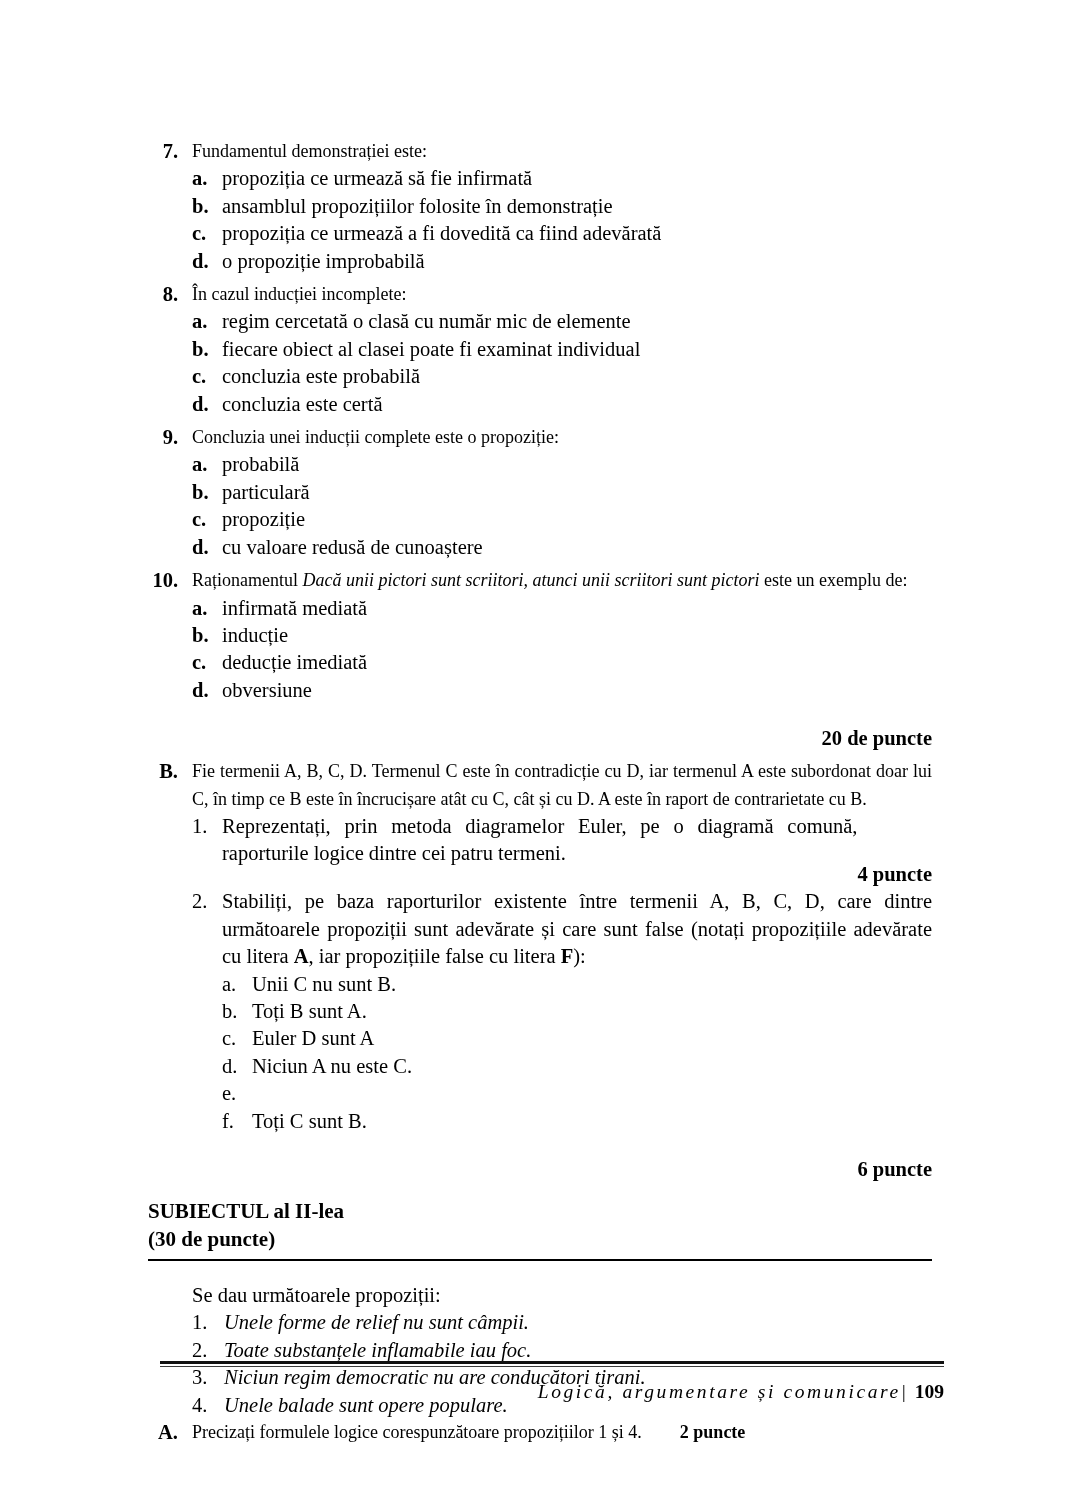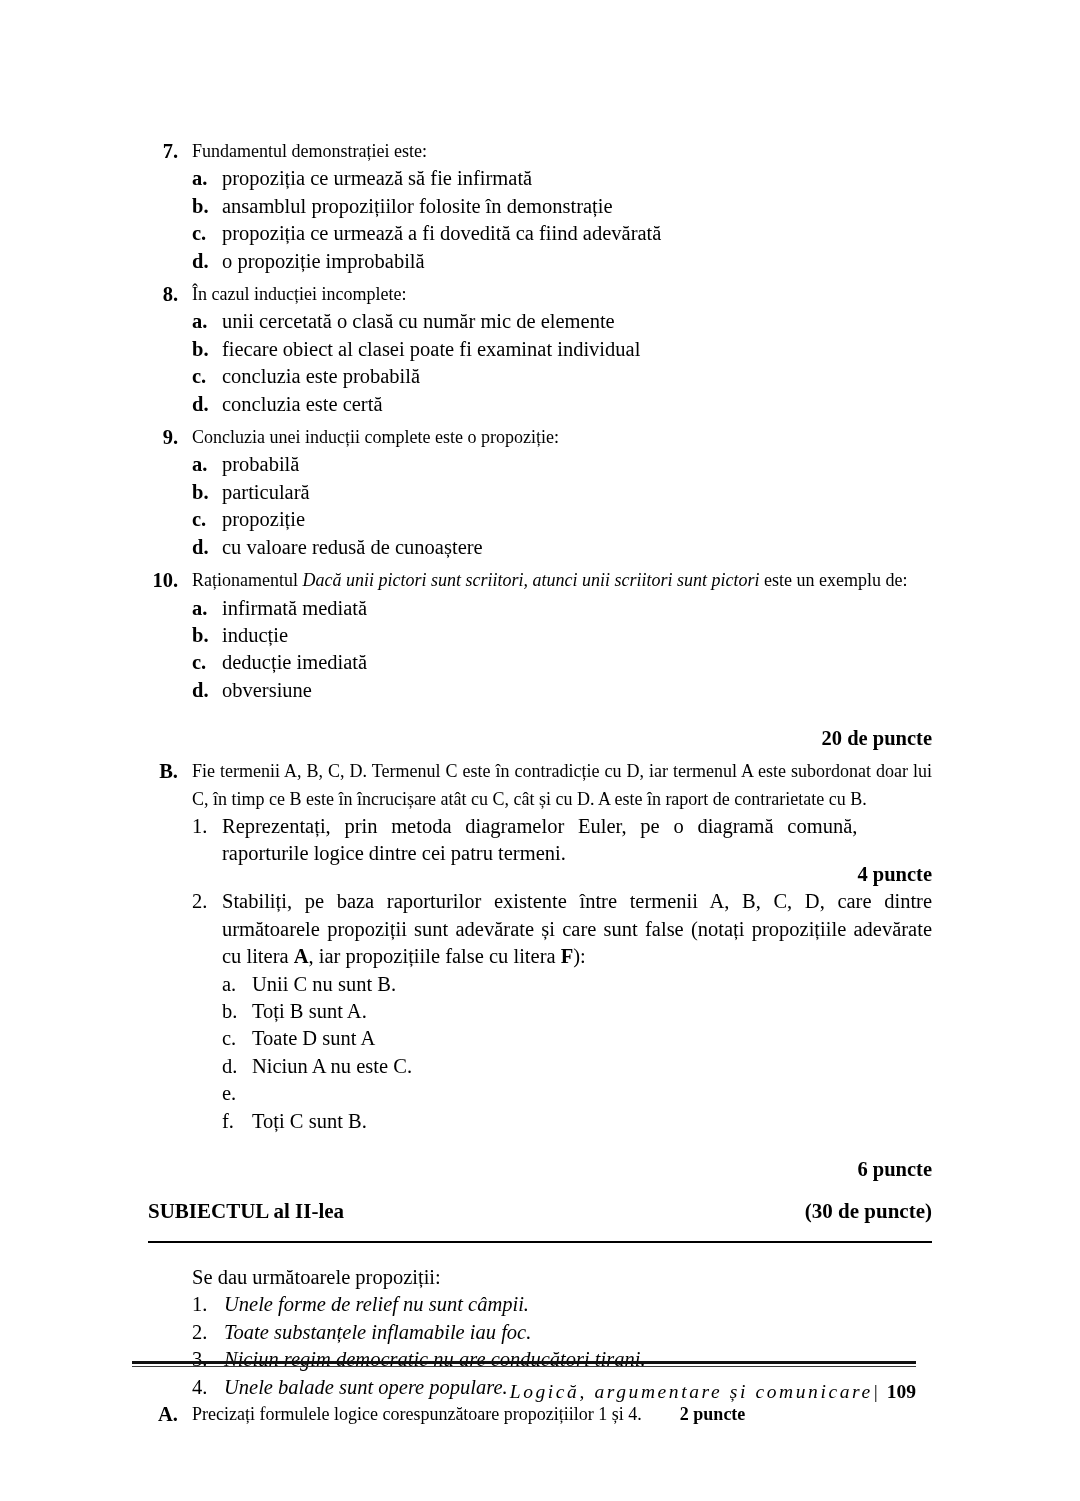--- a/index.html
+++ b/index.html
@@ -118,34 +118,35 @@
   
   .subject-head {
     margin-top: 14px;
     font-weight: bold;
     font-size: 21px;
     line-height: 28px;
     display: flex;
     justify-content: space-between;
     align-items: baseline;
     border-bottom: 2px solid #000;
-    padding-bottom: 16px;
+    padding-bottom: 6px;
+    flex-direction: column;
   }
 
   .lead {
     font-size: 20.5px;
     line-height: 27.4px;
     padding-left: 44px;
     margin-top: 21px;
   }
 
   
   .footer {
     position: absolute;
-    left: 132px;
+    left: 160px;
     top: 1361px;
     width: 784px;
   }
   .rule-thick {
     height: 3px;
     background: #111;
     width: 100%;
   }
   .rule-gap { height: 2px; }
   .rule-thin {
@@ -208,21 +209,21 @@
   <div class="spacer-q"></div>
 
   <div class="row">
     <div class="mk-num">8.</div>
     <div class="mk-gap"></div>
     <div class="q-body">În cazul inducției incomplete:</div>
   </div>
   <div class="opt">
     <span class="opt-mk">a.</span>
     <span class="opt-gap"></span>
-    <span class="opt-txt">unii cercetată o clasă cu număr mic de elemente</span>
+    <span class="opt-txt">regim cercetată o clasă cu număr mic de elemente</span>
   </div>
   <div class="opt">
     <span class="opt-mk">b.</span>
     <span class="opt-gap"></span>
     <span class="opt-txt">fiecare obiect al clasei poate fi examinat individual</span>
   </div>
   <div class="opt">
     <span class="opt-mk">c.</span>
     <span class="opt-gap"></span>
     <span class="opt-txt">concluzia este probabilă</span>
@@ -315,21 +316,21 @@
     <span class="opt-txt">Unii C nu sunt B.</span>
   </div>
   <div class="opt plain" style="padding-left:74px">
     <span class="opt-mk">b.</span>
     <span class="opt-gap"></span>
     <span class="opt-txt">Toți B sunt A.</span>
   </div>
   <div class="opt plain" style="padding-left:74px">
     <span class="opt-mk">c.</span>
     <span class="opt-gap"></span>
-    <span class="opt-txt">Toate D sunt A</span>
+    <span class="opt-txt">Euler D sunt A</span>
   </div>
   <div class="opt plain" style="padding-left:74px">
     <span class="opt-mk">d.</span>
     <span class="opt-gap"></span>
     <span class="opt-txt">Niciun A nu este C.</span>
   </div>
   <div class="opt plain" style="padding-left:74px">
     <span class="opt-mk">e.</span>
     <span class="opt-gap"></span>
   </div>

